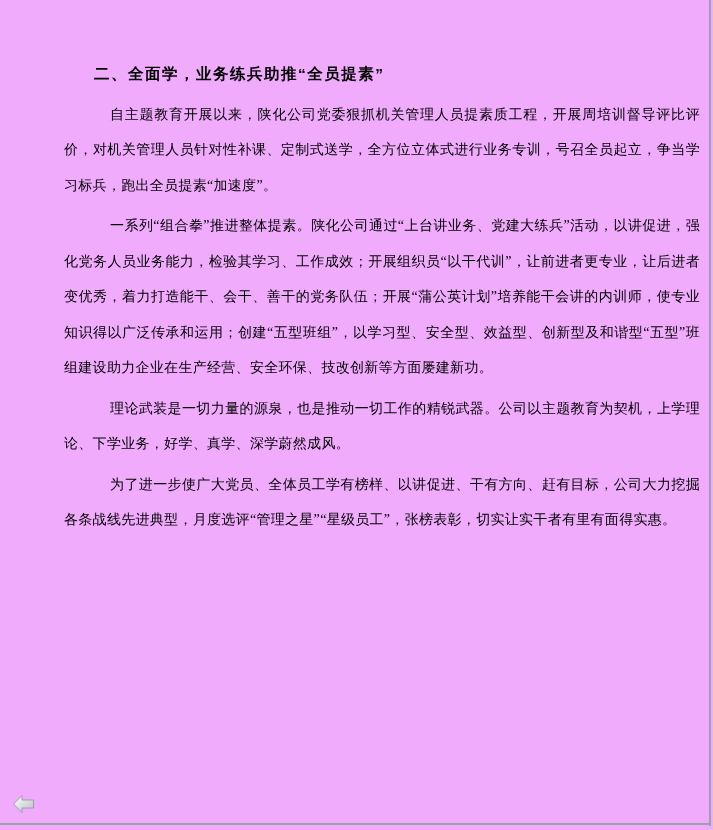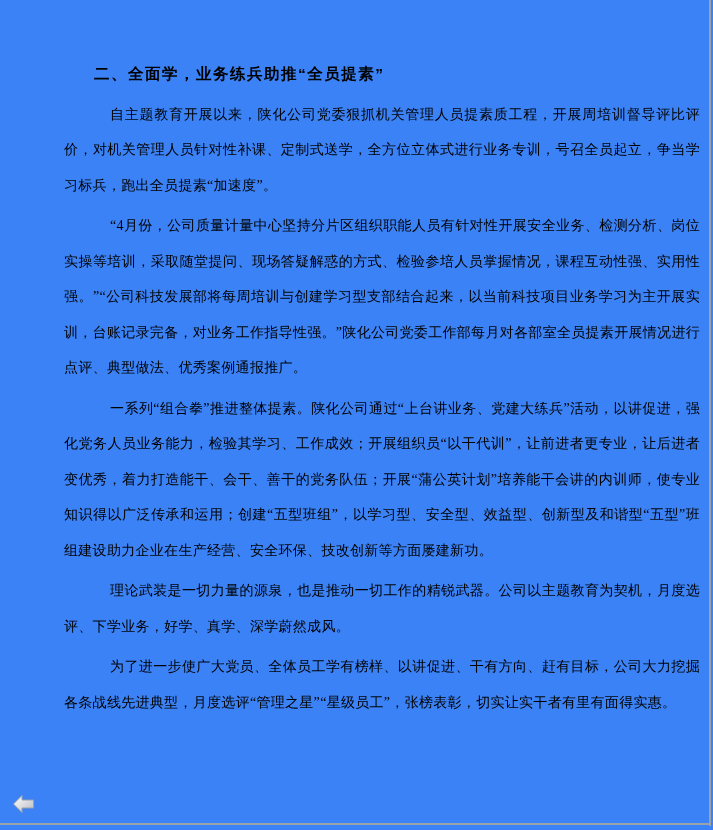--- a/index.html
+++ b/index.html
@@ -57,28 +57,27 @@
     cursor:pointer;
     background:transparent;
     border:none;
     padding:0;
   }
   .back-btn svg { display:block; }
 </style>
 </head>
 <body>
 
-<div class="page" style="background: #3b82f6; color: rgb(0, 0, 0);">
+<div class="page" style="background: #f0abfc; color: rgb(0, 0, 0);">
 
   <div class="content" id="doc-body">
       <div class="heading">二、全面学，业务练兵助推“全员提素”</div>
       <div class="para">自主题教育开展以来，陕化公司党委狠抓机关管理人员提素质工程，开展周培训督导评比评价，对机关管理人员针对性补课、定制式送学，全方位立体式进行业务专训，号召全员起立，争当学习标兵，跑出全员提素“加速度”。</div>
-      <div class="para">“4月份，公司质量计量中心坚持分片区组织职能人员有针对性开展安全业务、检测分析、岗位实操等培训，采取随堂提问、现场答疑解惑的方式、检验参培人员掌握情况，课程互动性强、实用性强。”“公司科技发展部将每周培训与创建学习型支部结合起来，以当前科技项目业务学习为主开展实训，台账记录完备，对业务工作指导性强。”陕化公司党委工作部每月对各部室全员提素开展情况进行点评、典型做法、优秀案例通报推广。</div>
       <div class="para">一系列“组合拳”推进整体提素。陕化公司通过“上台讲业务、党建大练兵”活动，以讲促进，强化党务人员业务能力，检验其学习、工作成效；开展组织员“以干代训”，让前进者更专业，让后进者变优秀，着力打造能干、会干、善干的党务队伍；开展“蒲公英计划”培养能干会讲的内训师，使专业知识得以广泛传承和运用；创建“五型班组”，以学习型、安全型、效益型、创新型及和谐型“五型”班组建设助力企业在生产经营、安全环保、技改创新等方面屡建新功。</div>
-      <div class="para">理论武装是一切力量的源泉，也是推动一切工作的精锐武器。公司以主题教育为契机，月度选评、下学业务，好学、真学、深学蔚然成风。</div>
+      <div class="para">理论武装是一切力量的源泉，也是推动一切工作的精锐武器。公司以主题教育为契机，上学理论、下学业务，好学、真学、深学蔚然成风。</div>
       <div class="para">为了进一步使广大党员、全体员工学有榜样、以讲促进、干有方向、赶有目标，公司大力挖掘各条战线先进典型，月度选评“管理之星”“星级员工”，张榜表彰，切实让实干者有里有面得实惠。</div>
     </div>
 
   <div class="rule-right" style="background: rgb(155, 162, 170);"></div>
   <div class="rule-bottom" style="background: rgb(155, 162, 170);"></div>
 
   <button class="back-btn" aria-label="back">
     <span>
       <svg width="21" height="18" viewBox="0 0 21 18" xmlns="http://www.w3.org/2000/svg">
         <defs>

